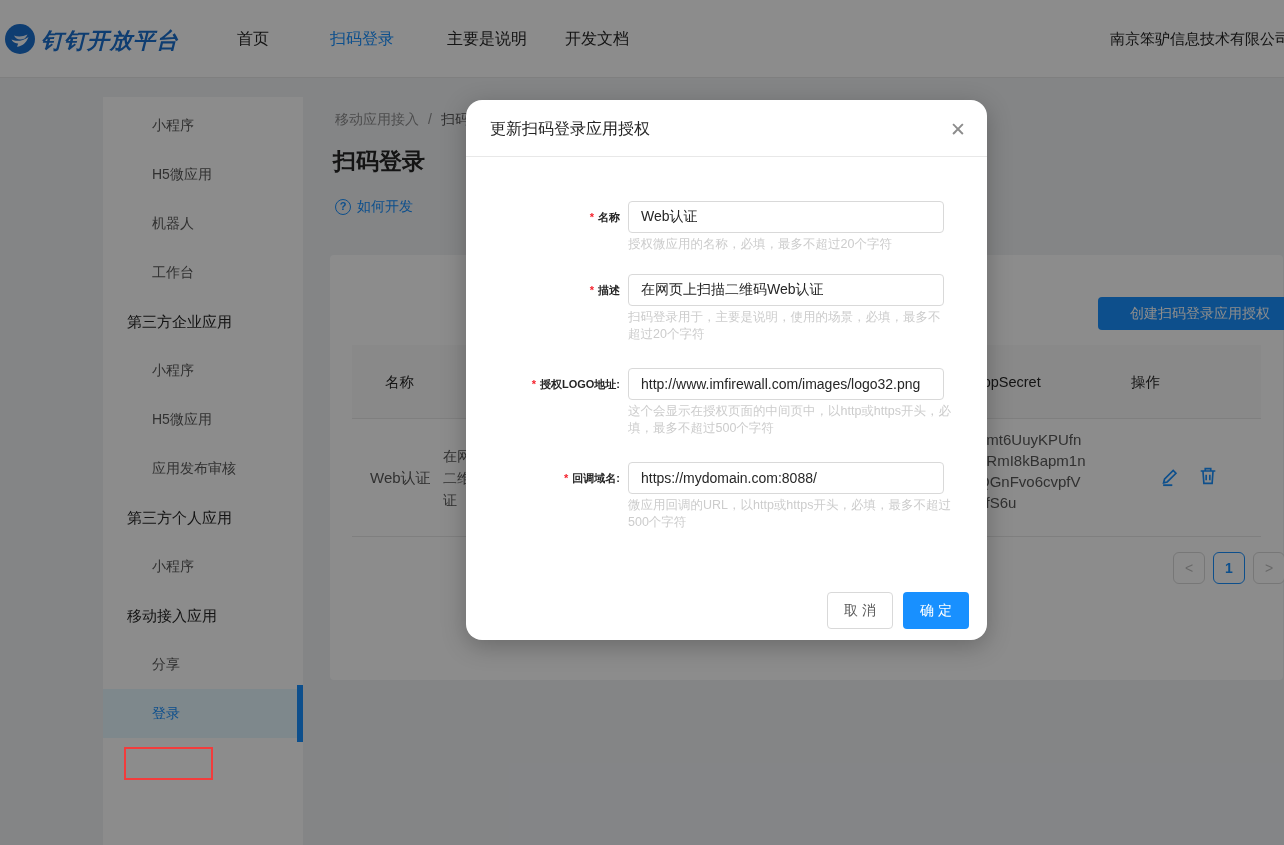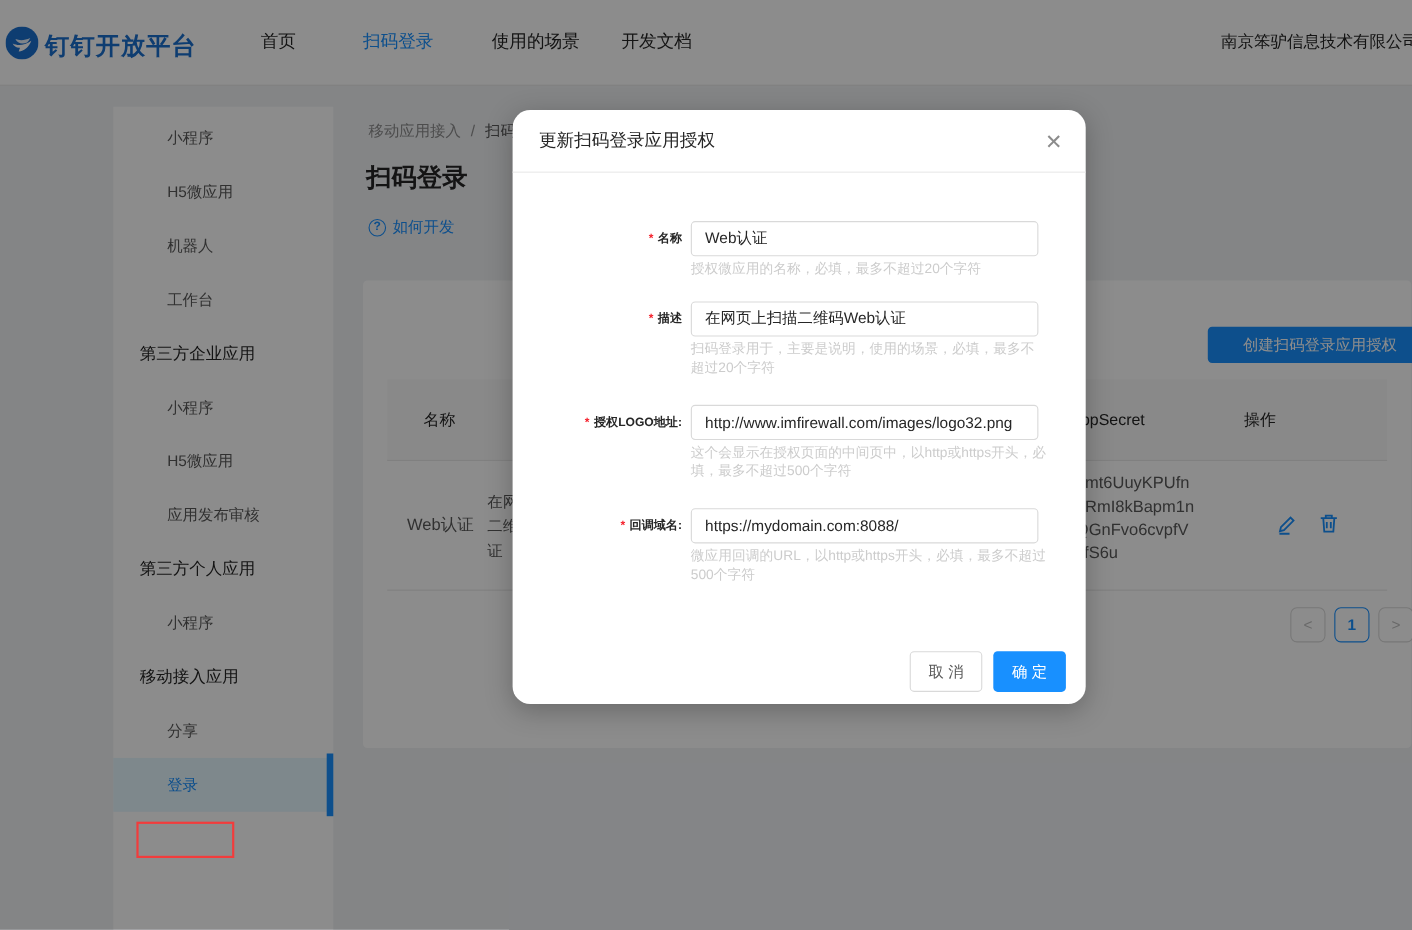--- a/index.html
+++ b/index.html
@@ -2,21 +2,21 @@
 <html><head>
 <meta charset="utf-8">
 <style>
   * { margin:0; padding:0; box-sizing:border-box; }
   body { font-family:"Liberation Sans","DejaVu Sans",sans-serif; background:#888; }
   .stage { position:relative; width:1284px; height:845px; overflow:hidden; background:#f0f2f5; }
 
   
   .navbar { position:absolute; top:0; left:0; right:0; height:78px; background:#fff; border-bottom:1px solid #e8e8e8; }
   .brand { position:absolute; left:5px; top:24px; display:flex; align-items:center; gap:6px; cursor:pointer; }
-  .brand-text { font-size:22px; font-weight:bold; color:#1b6fce; letter-spacing:1px; }
+  .brand-text { font-size:22px; font-weight:bold; color:#1b6fce; letter-spacing:1px;font-style:italic; }
   .nav-item { position:absolute; top:0; height:78px; line-height:78px; font-size:16px; color:#262626; cursor:pointer; }
   .nav-item.active { color:#1890ff; }
   .nav-0 { left:237px; } .nav-1 { left:330px; } .nav-2 { left:447px; } .nav-3 { left:565px; }
   .company { position:absolute; right:-6px; top:0; height:78px; line-height:78px; font-size:15px; color:#262626; }
 
   
   .sidebar { position:absolute; left:103px; top:97px; width:200px; bottom:0; background:#fff; padding-top:4px; }
   .side-item { position:relative; height:49px; line-height:49px; font-size:14px; color:#595959; padding-left:49px; cursor:pointer; white-space:nowrap; }
   .side-item.section { padding-left:24px; font-size:15px; color:#262626; }
   .side-item.selected { background:#e6f7ff; color:#1890ff; }
@@ -76,21 +76,21 @@
         <svg width="30" height="30" viewBox="0 0 30 30">
           <circle cx="15" cy="15" r="15" fill="#1b6fce"></circle>
           <path d="M6.5 15.5c4.5 2.2 10.5 2 17-2.5-2.2 5.8-6.2 9.3-11.5 9.8l1.2-3.4c-3.2.3-5.6-1.6-6.7-3.9z" fill="#fff"></path>
           <path d="M9 11.5c3.8 1.6 8.6 1.4 13.5-.9-.8 1.6-1.7 2.9-2.8 4-4.6 1.9-8.9 1-10.7-3.1z" fill="#fff" opacity="0.9"></path>
         </svg>
       </span>
       <span class="brand-text">钉钉开放平台</span>
     </div>
     <span class="nav-item nav-0">首页</span>
     <span class="nav-item nav-1 active">扫码登录</span>
-    <span class="nav-item nav-2">使用的场景</span>
+    <span class="nav-item nav-2">主要是说明</span>
     <span class="nav-item nav-3">开发文档</span>
     <span class="company">南京笨驴信息技术有限公司</span>
   </header>
 
   <aside class="sidebar">
     <div class="side-item">小程序</div>
     <div class="side-item">H5微应用</div>
     <div class="side-item">机器人</div>
     <div class="side-item">工作台</div>
     <div class="side-item section">第三方企业应用</div>

